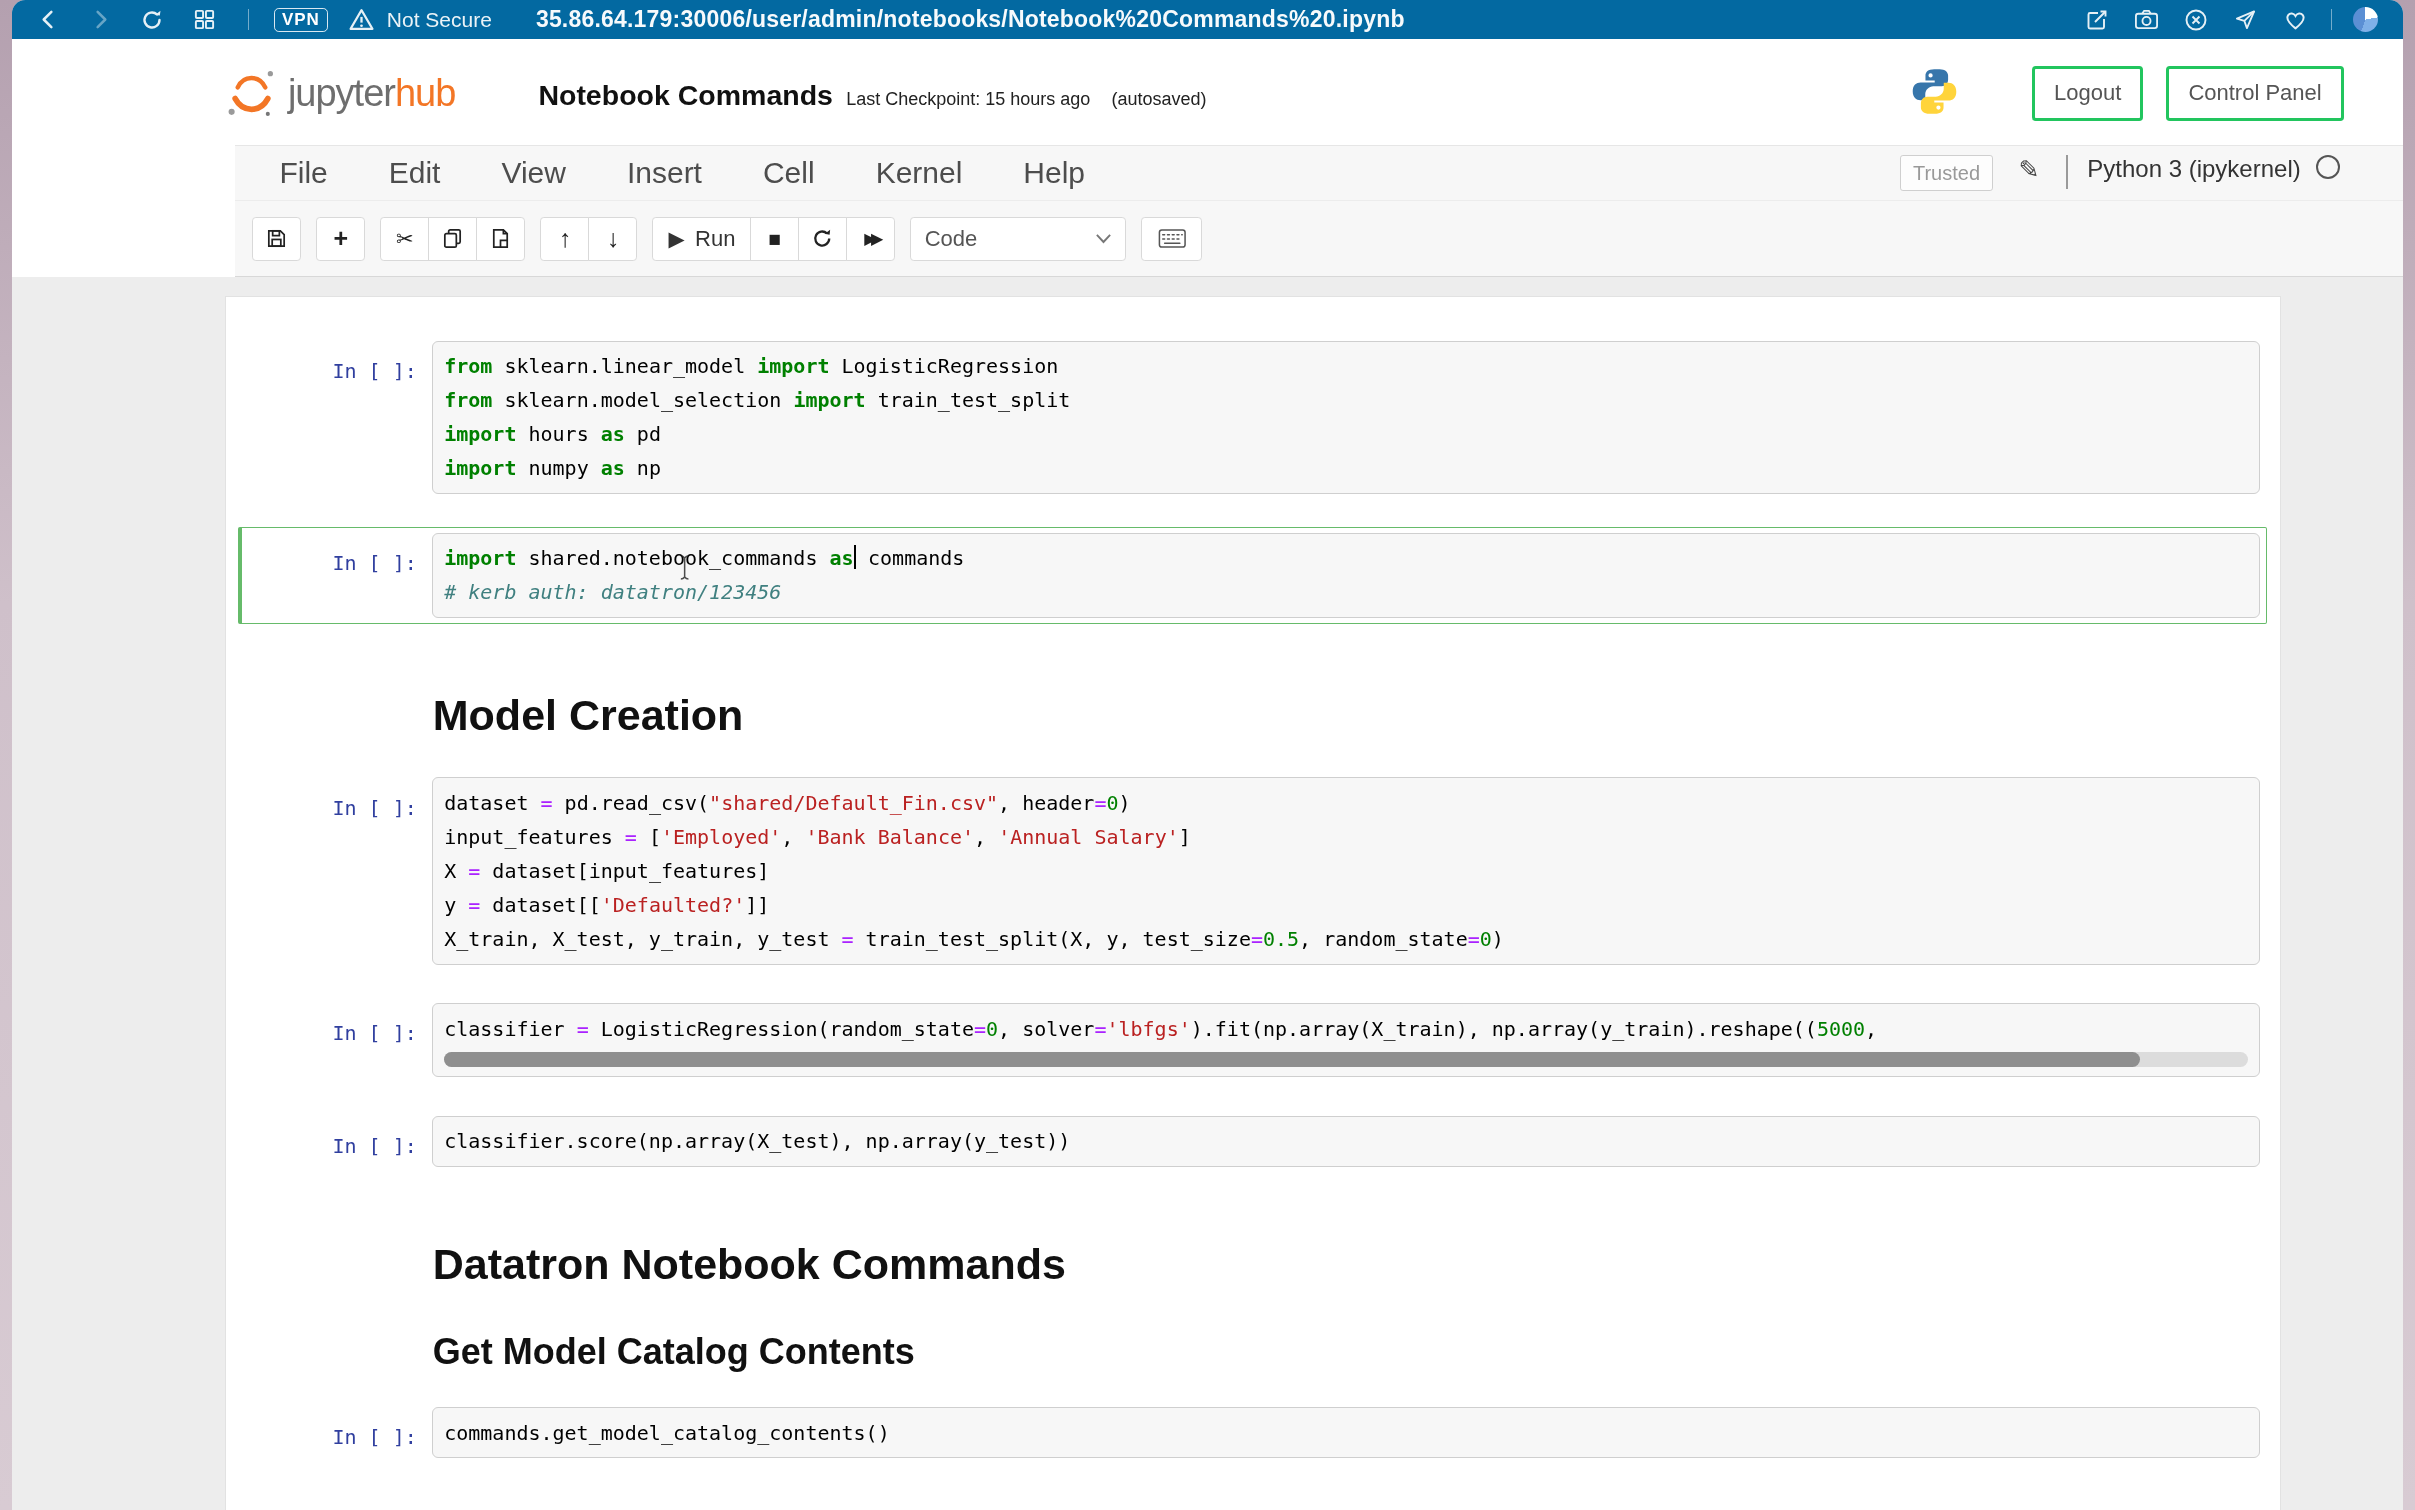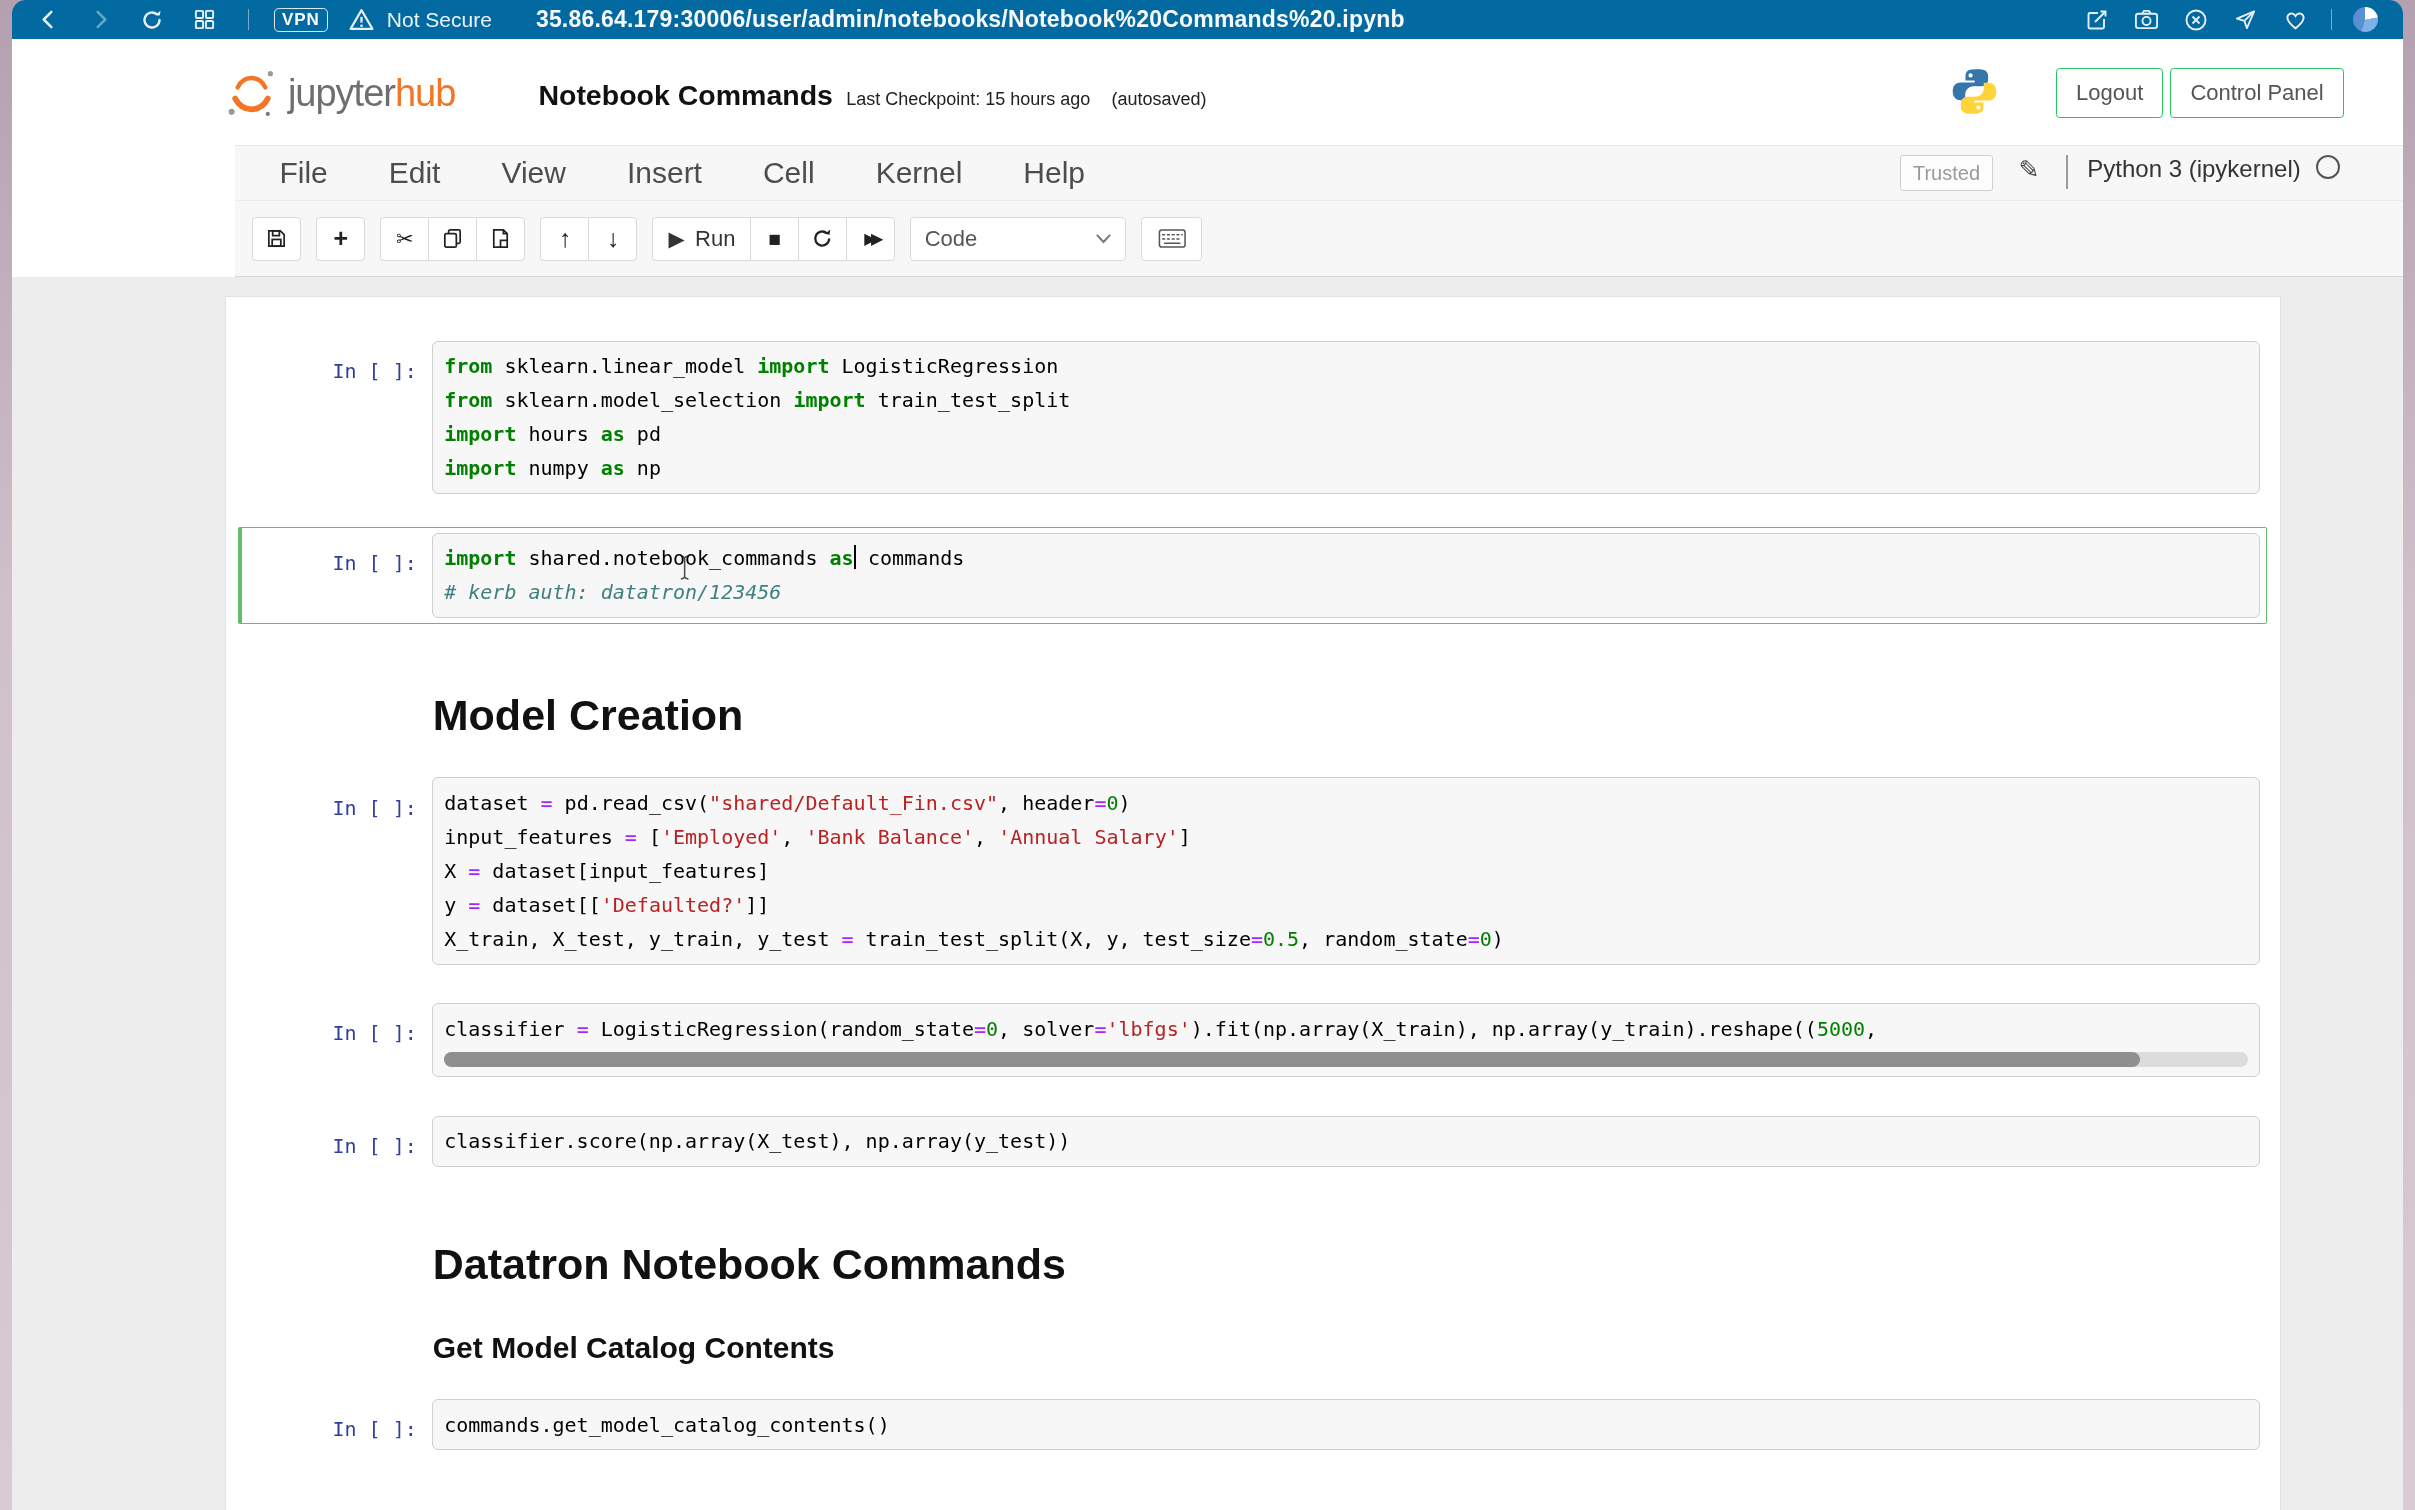--- a/index.html
+++ b/index.html
@@ -28,22 +28,22 @@
   
   .header{position:absolute;top:39px;left:0;right:0;height:106px;background:#fff;}
   .logo{position:absolute;left:213px;top:27.6px;display:flex;align-items:center;}
   .logo-word{font-size:38px;color:#6e6e6e;margin-left:9.5px;letter-spacing:-1px;}
   .logo-word b{color:#f37626;font-weight:normal;}
   .title-block{position:absolute;left:526px;top:0;height:106px;display:flex;align-items:baseline;padding-top:40px;box-sizing:border-box;}
   .nb-title{font-size:28.5px;font-weight:bold;color:#111;}
   .nb-chk{font-size:18px;color:#222;margin-left:13.3px;}
   .nb-auto{font-size:18px;color:#222;margin-left:21px;}
   .hdr-right{position:absolute;right:59px;top:27px;display:flex;align-items:center;}
-  .hdr-btn{border:1px solid #22c55e;border-radius:3.8px;background:#fff;color:#555;
-    font-size:22px;padding:11.4px 19px;margin-left:7px;}
+  .hdr-btn{border:3px solid #22c55e;border-radius:3.8px;background:#fff;color:#555;
+    font-size:22px;padding:11.4px 19px;margin-left:23px;}
   .pylogo{margin-right:49px;}
   
   .left-filler{position:absolute;top:145px;left:0;width:223px;height:132px;background:#fff;}
   .menubar{position:absolute;top:145px;left:223px;right:0;height:55px;background:#f7f7f7;
     border-top:1px solid #e6e6e6;display:flex;align-items:center;box-sizing:border-box;}
   .menu-items{display:flex;gap:61px;padding-left:44px;}
   .menu-item{font-size:30px;color:#4d4d4d;}
   .menu-right{margin-left:auto;display:flex;align-items:flex-start;padding-right:63px;}
   .trusted{border:1px solid #cfcfcf;border-radius:2.9px;background:#fdfdfd;color:#999;
     font-size:20px;padding:5.7px 12.4px;}
@@ -83,21 +83,21 @@
   .code-line{height:34px;white-space:pre;}
   .tok-kw{color:#008000;font-weight:bold;}
   .tok-str{color:#ba2121;}
   .tok-num{color:#008000;}
   .tok-op{color:#aa22ff;}
   .tok-com{color:#408080;font-style:italic;}
   .caret{display:inline-block;width:2.4px;height:24px;background:#000;vertical-align:-3.8px;}
   .hscroll-track{height:14.3px;background:#dcdcdc;border-radius:7.6px;margin:6.7px 0 1.9px 0;position:relative;}
   .hscroll-thumb{position:absolute;left:0;top:0;height:14.3px;width:94%;background:#8f8f8f;border-radius:7.6px;}
   .md-h1{font-size:43px;font-weight:bold;color:#111;margin:67px 0 32px 195px;}
-  .md-h3{font-size:30px;font-weight:bold;color:#111;margin:42px 0 28.5px 195px;}
+  .md-h3{font-size:36px;font-weight:bold;color:#111;margin:42px 0 28.5px 195px;}
   .ibeam{position:absolute;left:666px;top:554px;width:13.3px;height:27px;opacity:.8;}
 </style>
 </head>
 <body>
 
 <div class="window">
 
   <div class="chrome">
     <span class="c-ic">
       <svg width="23" height="23" viewBox="0 0 24 24">

